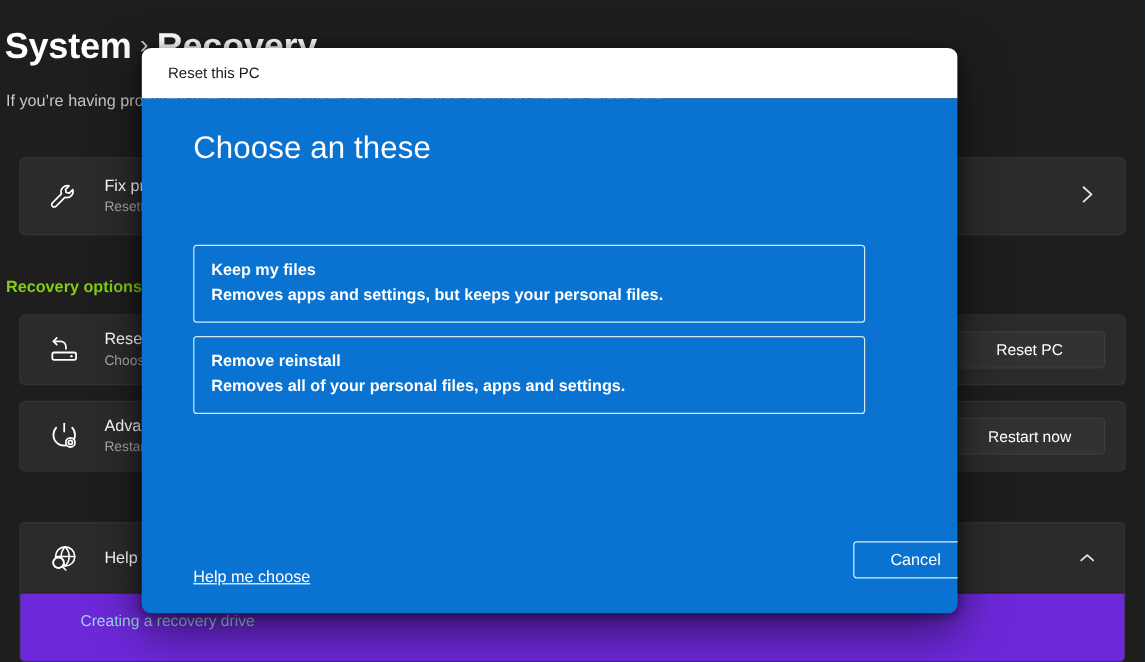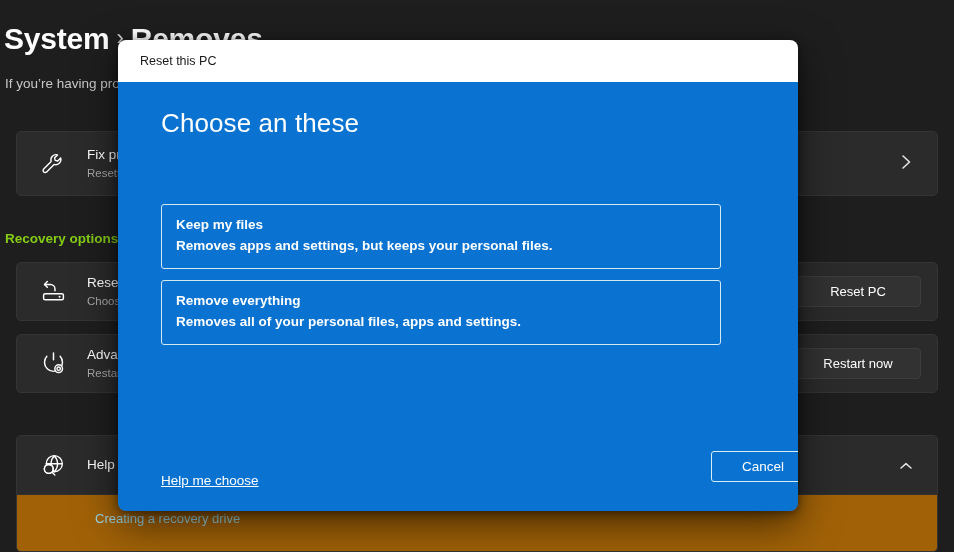--- a/index.html
+++ b/index.html
@@ -134,25 +134,25 @@
   #card-reset    { top: 262px; height: 59px; }
   #card-advanced { top: 334px; height: 59px; }
   #card-help     { top: 435px; height: 59px; border-bottom-left-radius: 0; border-bottom-right-radius: 0; border-bottom: none; }
 
   #help-expanded {
     position: absolute;
     left: 16px;
     top: 494px;
     width: 922px;
     height: 58px;
-    background: #a16207;
+    background: #6d28d9;
     border: 1px solid #343434;
     border-top: 1px solid #313131;
     border-radius: 0 0 5px 5px;
-    padding: 14px 16px 0 78px;
+    padding: 14px 16px 0 50px;
   }
   .help-link {
     font-size: 13px;
     color: #9bd6e8;
     text-decoration: none;
     cursor: pointer;
   }
 
   
   #reset-dialog {
@@ -255,21 +255,21 @@
     cursor: pointer;
     padding: 0;
   }
 </style>
 </head>
 <body>
 
 <div id="settings-page">
 
   <div id="breadcrumb">
-    <span>System</span><span class="crumb-sep">›</span><span>Removes</span>
+    <span>System</span><span class="crumb-sep">›</span><span>Recovery</span>
   </div>
 
   <div id="page-subtitle">If you’re having problems with your PC or want to reset it, these recovery options might help</div>
 
   <div class="card" id="card-fix">
     <div class="card-icon">
       <svg width="26" height="26" viewBox="0 0 24 24" fill="none" stroke="currentColor" stroke-width="1.3" stroke-linecap="round" stroke-linejoin="round">
         <path d="M16.2 3.6a4.8 4.8 0 0 0-5.9 6.1L3.4 16.6a1.9 1.9 0 1 0 2.7 2.7l6.9-6.9a4.8 4.8 0 0 0 6.1-5.9l-2.7 2.7-2.4-.5-.5-2.4z"></path>
       </svg>
     </div>
@@ -362,21 +362,21 @@
   <div id="dialog-body">
 
     <div id="dialog-heading">Choose an these</div>
 
     <div class="option-card" id="option-keep">
       <div class="option-title">Keep my files</div>
       <div class="option-desc">Removes apps and settings, but keeps your personal files.</div>
     </div>
 
     <div class="option-card" id="option-remove">
-      <div class="option-title">Remove everything</div>
+      <div class="option-title">Remove reinstall</div>
       <div class="option-desc">Removes all of your personal files, apps and settings.</div>
     </div>
 
     <div id="dialog-footer">
       <a id="help-me-choose">Help me choose</a>
       <button id="cancel-button">Cancel</button>
     </div>
 
   </div>
 </div>

